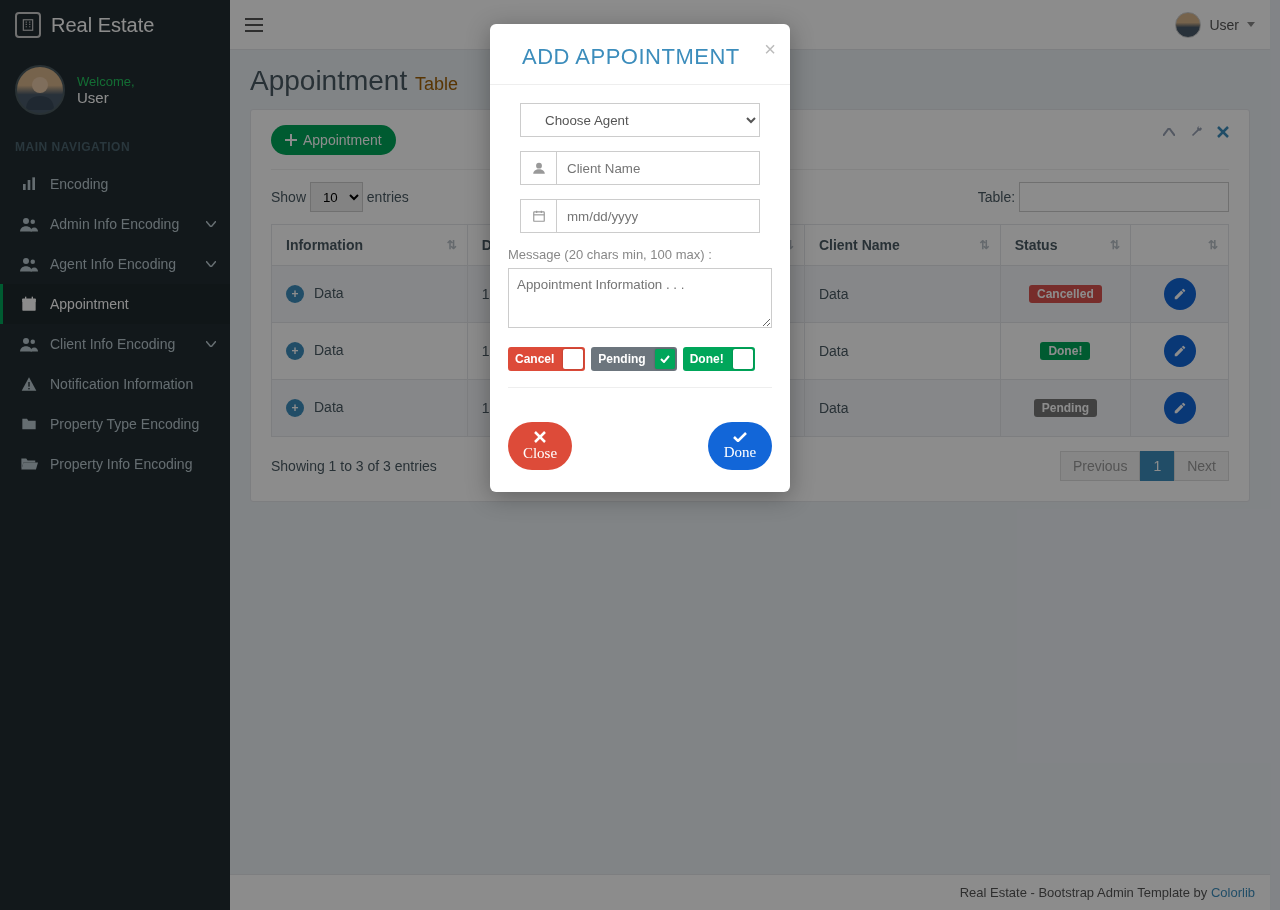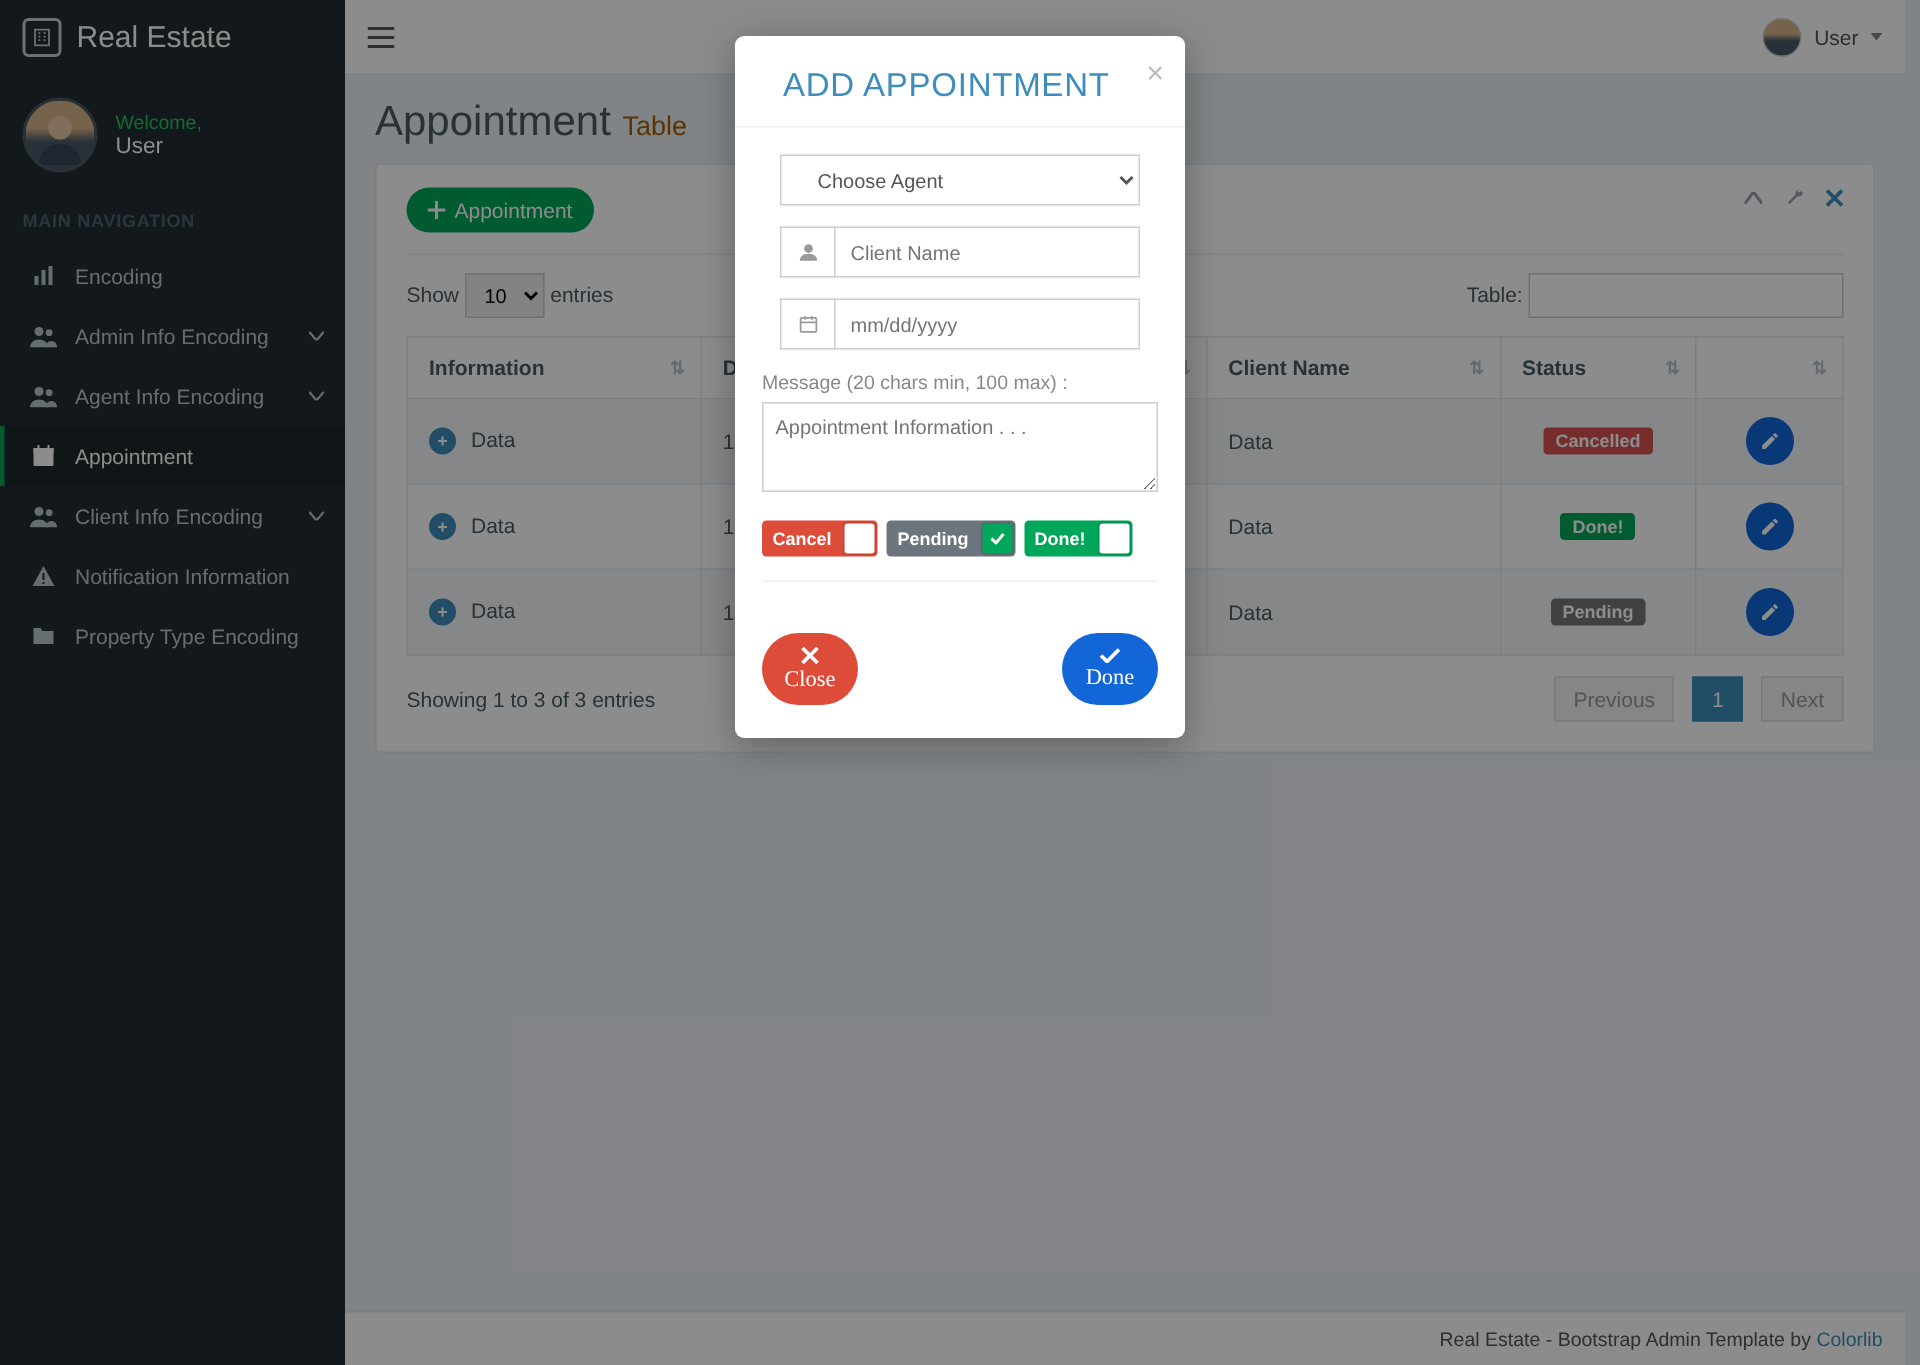--- a/index.html
+++ b/index.html
@@ -49,21 +49,21 @@
 .sort { position: absolute; right: 10px; top: 50%; transform: translateY(-50%); color: #b8c0c7; font-size: 12px; }
 table.dt tbody tr:nth-child(odd) { background: #f4f6f9; }
 .expand { display: inline-flex; width: 18px; height: 18px; border-radius: 50%; background: #3c8dbc; color: #fff; align-items: center; justify-content: center; margin-right: 10px; font-size: 12px; font-weight: bold; }
 .badge { display: inline-block; padding: 2px 8px; border-radius: 3px; color: #fff; font-size: 12px; font-weight: bold; }
 .badge-cancelled { background: #d9534f; }
 .badge-done { background: #00a65a; }
 .badge-pending { background: #777; }
 .editbtn { width: 32px; height: 32px; border-radius: 50%; background: #1266d8; color: #fff; display: inline-flex; align-items: center; justify-content: center; cursor: pointer; }
 
 .dt-bottom { display: flex; justify-content: space-between; align-items: center; margin-top: 14px; color: #4a5a63; }
-.pagination { display: flex; gap: 12px; }
+.pagination { display: flex; }
 .pagination .pg { padding: 6px 12px; border: 1px solid #ddd; background: #fff; color: #3c8dbc; cursor: pointer; }
 .pagination .pg.disabled { color: #999; background: #f4f4f4; cursor: default; }
 .pagination .pg.active { background: #3c8dbc; color: #fff; border-color: #3c8dbc; }
 
 .footer { position: absolute; bottom: 0; left: 0; right: 0; padding: 10px 15px; background: #fff; border-top: 1px solid #e3e6ea; text-align: right; color: #555; font-size: 13px; }
 .footer a { color: #3c8dbc; text-decoration: none; }
 
 
 .overlay { position: absolute; inset: 0; background: rgba(0,0,0,0.45); }
 .modal { position: absolute; top: 24px; left: 50%; transform: translateX(-50%); width: 300px; background: #fff; border-radius: 6px; box-shadow: 0 5px 25px rgba(0,0,0,.3); }
@@ -206,20 +206,29 @@
         </span>
         <span>Notification Information</span>
       </div>
       <div class="nav-item">
         <span class="ni-icon">
           <svg width="16" height="14" viewBox="0 0 24 20" fill="currentColor">
             <path d="M2 2h7l2 3h11v13H2z"></path>
           </svg>
         </span>
         <span>Property Type Encoding</span>
+      </div>
+      <div class="nav-item">
+        <span class="ni-icon">
+          <svg width="18" height="14" viewBox="0 0 26 20" fill="currentColor">
+            <path d="M2 2h7l2 3h11v3H5l-3 10z"></path>
+            <path d="M5 8h21l-3 10H2z"></path>
+          </svg>
+        </span>
+        <span>Property Info Encoding</span>
       </div>
     </div>
 </div>
 
 <div class="main">
   <div class="topbar">
     <span class="hamburger">
       <svg width="18" height="14" viewBox="0 0 18 14" stroke="#555" stroke-width="2">
           <line x1="0" y1="1" x2="18" y2="1"></line>
           <line x1="0" y1="7" x2="18" y2="7"></line>

